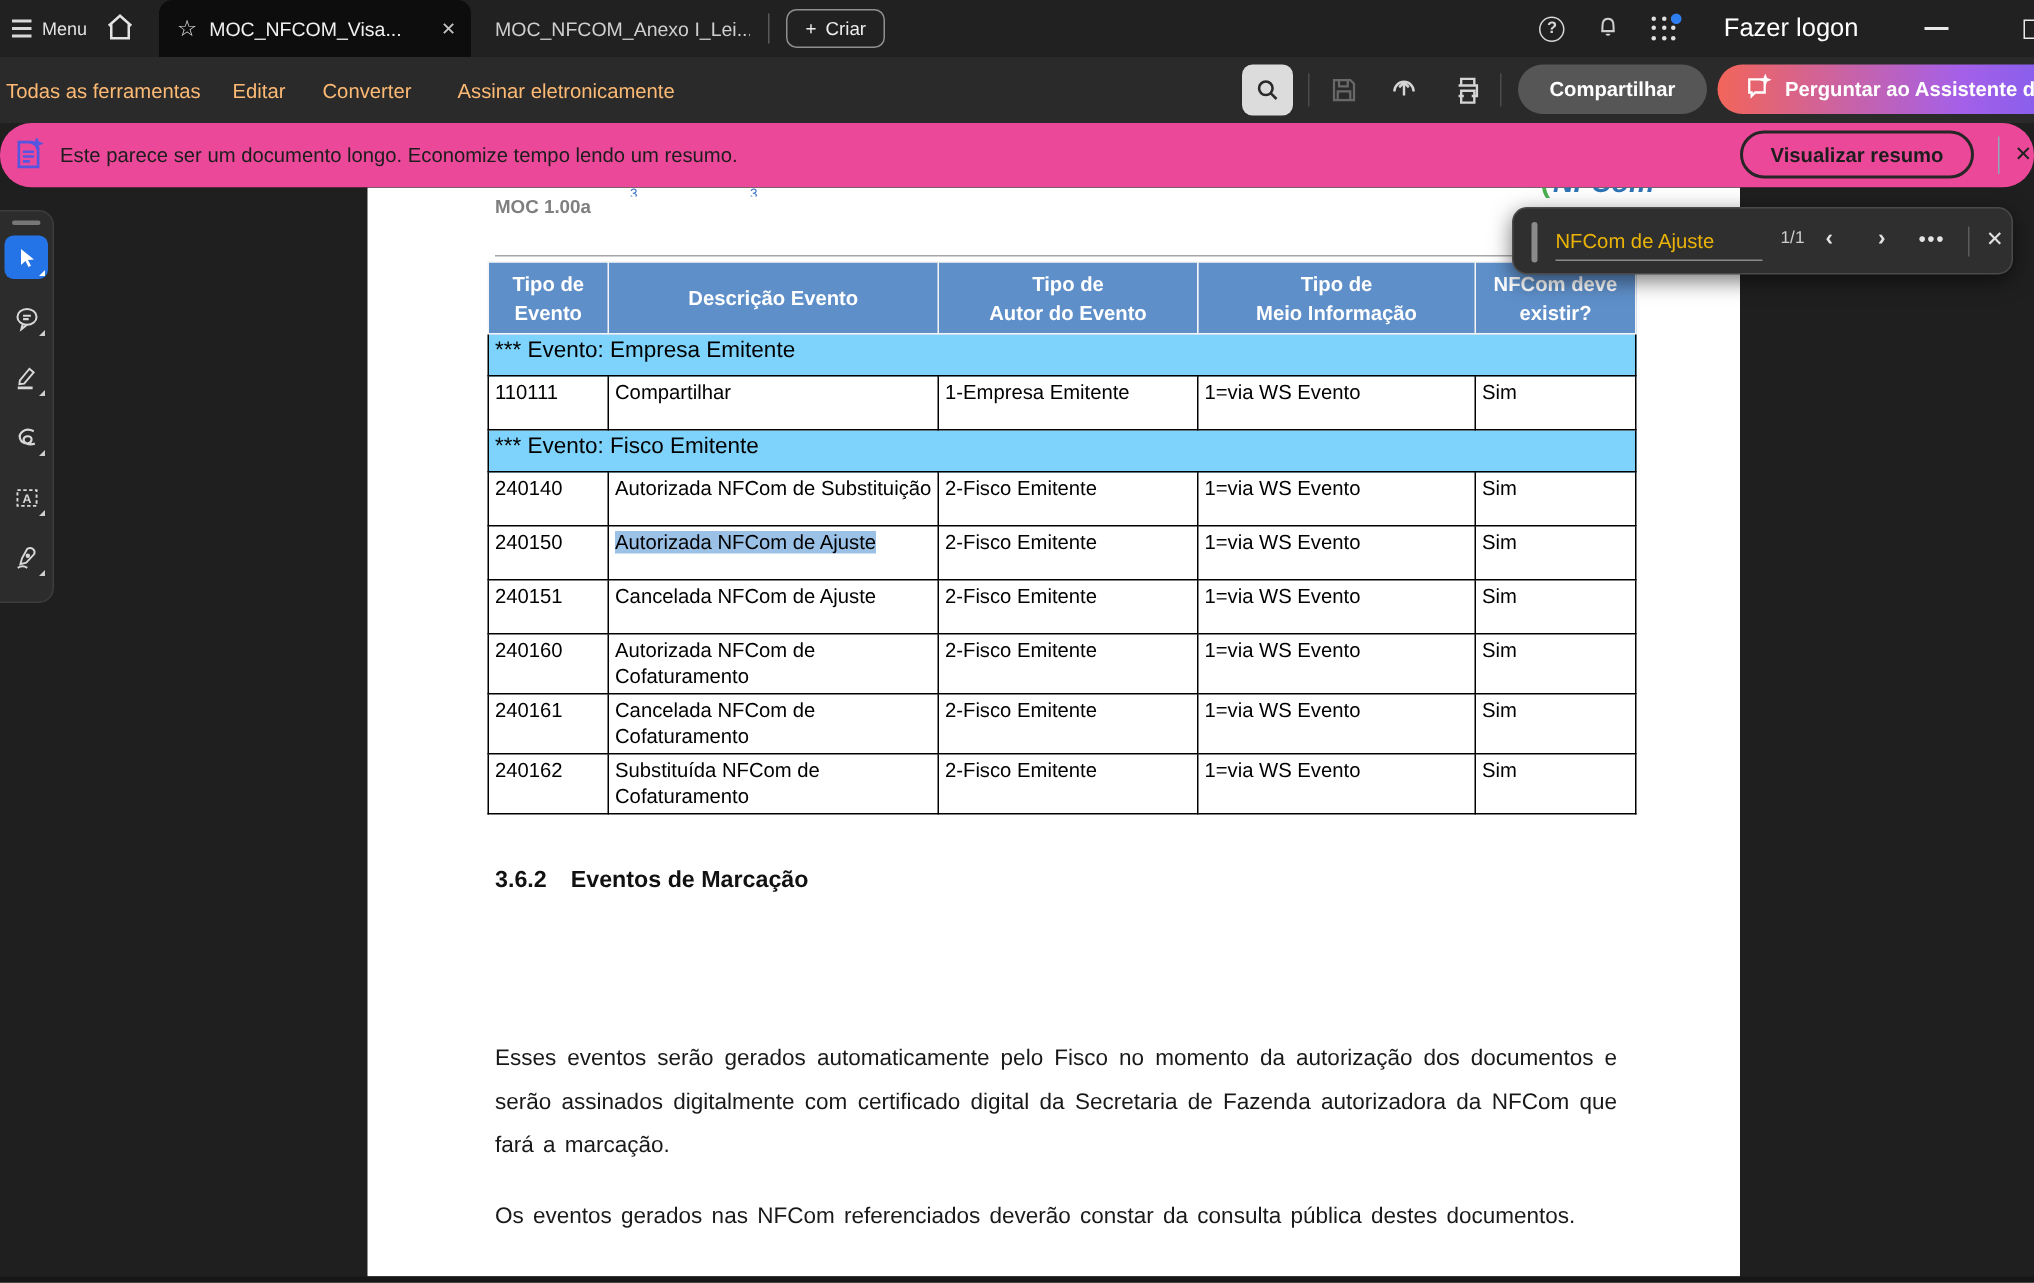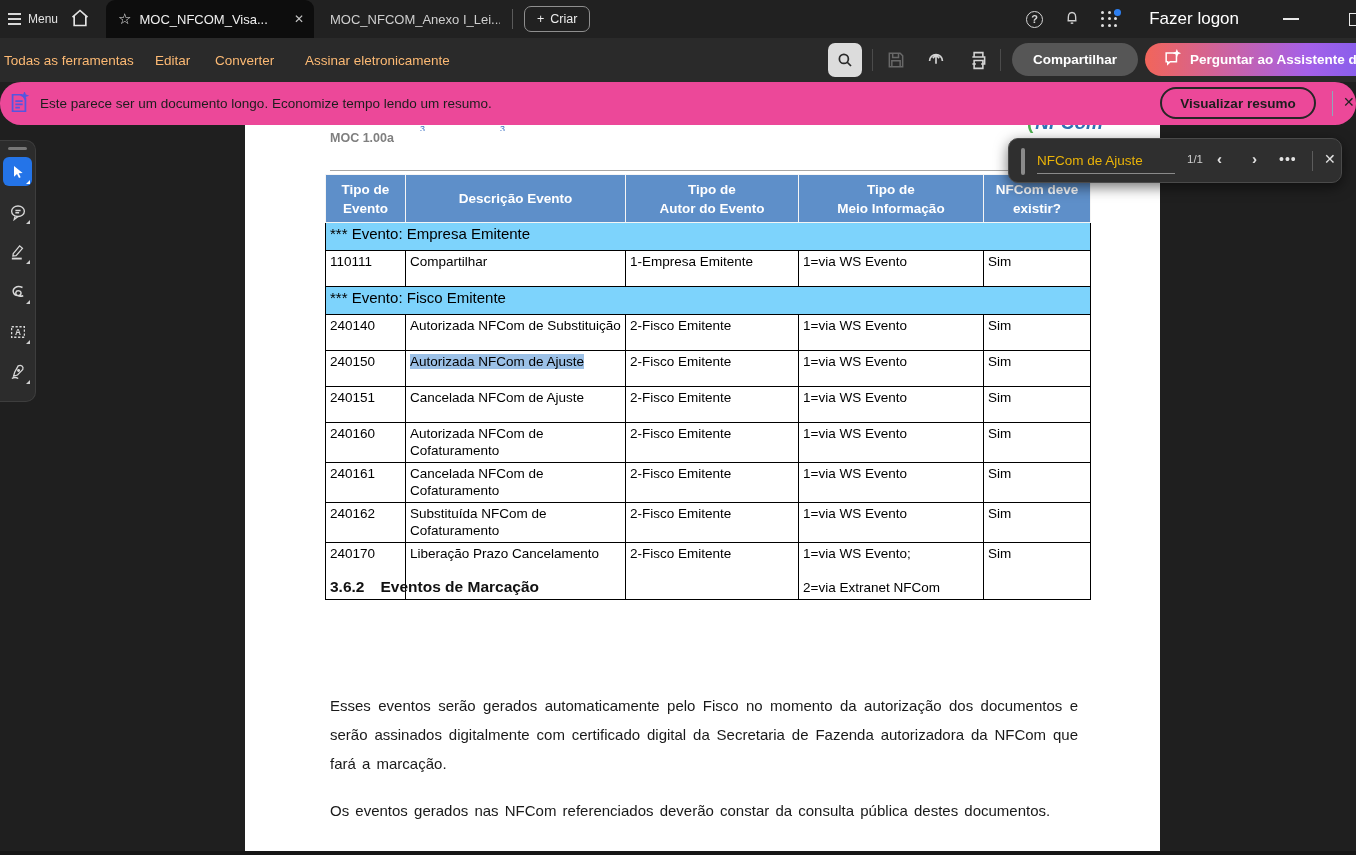--- a/index.html
+++ b/index.html
@@ -318,29 +318,20 @@
               <td>Sim</td>
             </tr>
             <tr>
               <td>240162</td>
               <td>Substituída NFCom de
 Cofaturamento</td>
               <td>2-Fisco Emitente</td>
               <td>1=via WS Evento</td>
               <td>Sim</td>
             </tr>
-            <tr>
-              <td>240170</td>
-              <td>Liberação Prazo Cancelamento</td>
-              <td>2-Fisco Emitente</td>
-              <td>1=via WS Evento;
-
-2=via Extranet NFCom</td>
-              <td>Sim</td>
-            </tr>
           </tbody>
       </table>
 
       <div class="sec-head">
         <span class="num">3.6.2</span><span>Eventos de Marcação</span>
       </div>
       <div class="para p3">Os eventos gerados nas NFCom referenciados deverão constar da consulta pública destes documentos.</div>
       <div class="para p2">Esses eventos serão gerados automaticamente pelo Fisco no momento da autorização dos documentos e serão assinados digitalmente com certificado digital da Secretaria de Fazenda autorizadora da NFCom que fará a marcação.</div>
     </div>
 

